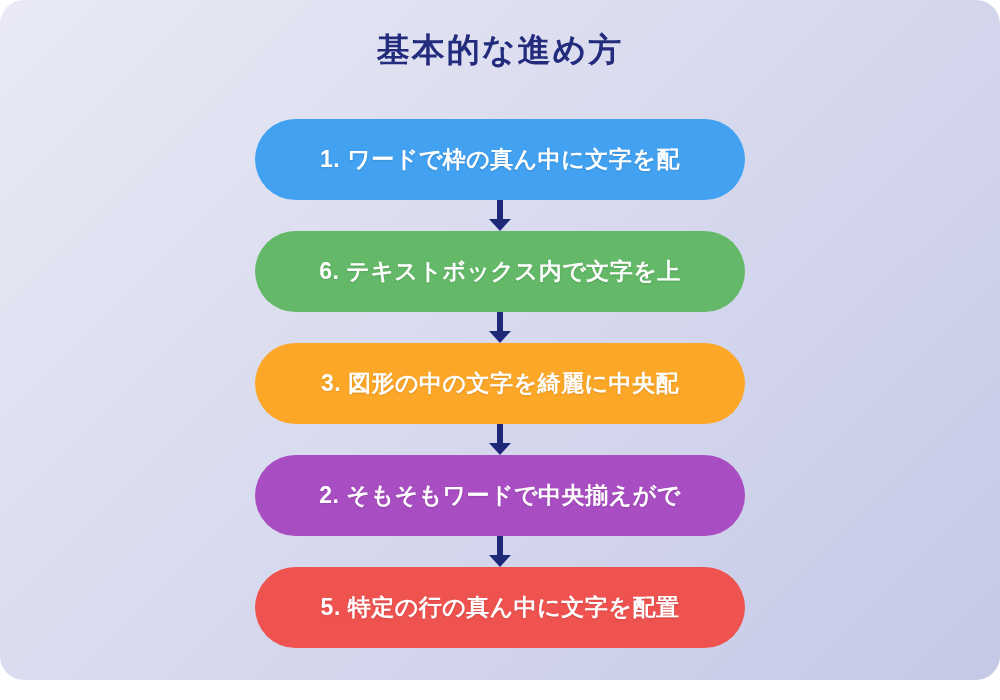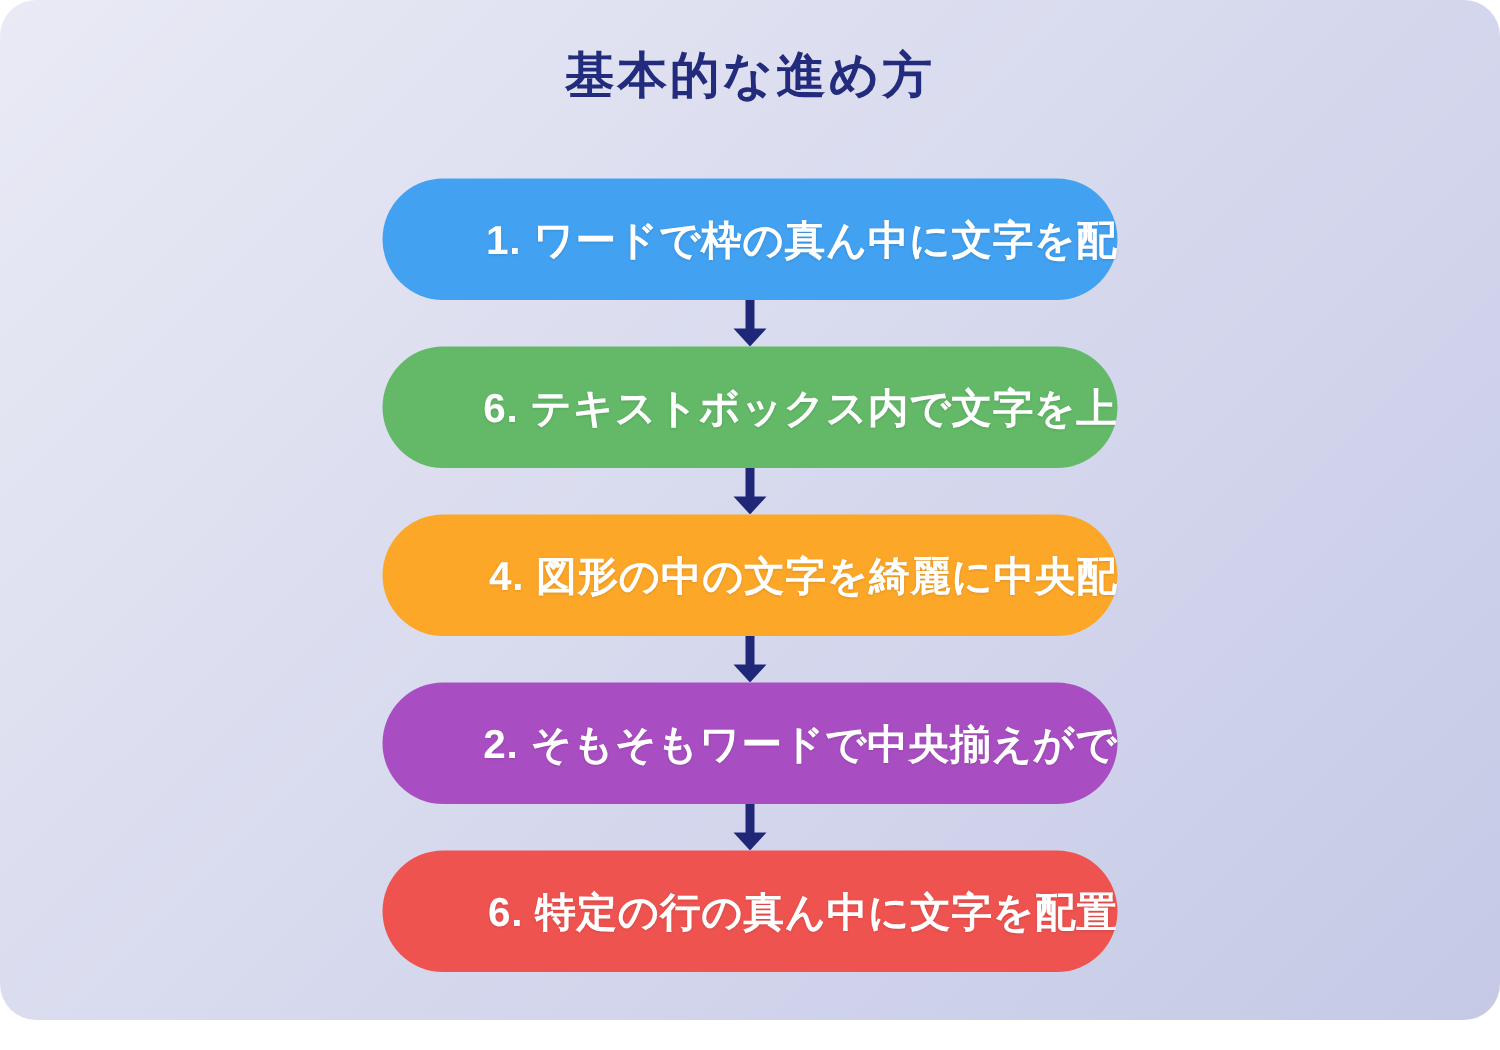--- a/index.html
+++ b/index.html
@@ -33,23 +33,23 @@
     display: flex;
     flex-direction: column;
     align-items: center;
   }
   .step {
     width: 490px;
     height: 81px;
     border-radius: 41px;
     display: flex;
     align-items: center;
-    justify-content: flex-end;
+    justify-content: center;
     color: #ffffff;
-    font-size: 27px;
+    font-size: 23px;
     font-weight: bold;
     letter-spacing: 0.5px;
     text-shadow: 0 1px 2px rgba(0,0,0,0.12);
     box-sizing: border-box;
   }
   .arrow {
     height: 31px;
     display: flex;
     align-items: center;
     justify-content: center;
@@ -82,21 +82,21 @@
     </div>
 
     <div class="arrow" style="color: rgb(31, 40, 120);">
       <svg width="24" height="31" viewBox="0 0 24 31" aria-hidden="true">
         <rect x="9" y="0" width="6" height="21" fill="currentColor"></rect>
         <polygon points="1,19 23,19 12,31" fill="currentColor"></polygon>
       </svg>
     </div>
 
     <div class="step" style="background: rgb(252, 167, 40);">
-      <span>4. 図形の中の文字を綺麗に中央配</span>
+      <span>3. 図形の中の文字を綺麗に中央配</span>
     </div>
 
     <div class="arrow" style="color: rgb(31, 40, 120);">
       <svg width="24" height="31" viewBox="0 0 24 31" aria-hidden="true">
         <rect x="9" y="0" width="6" height="21" fill="currentColor"></rect>
         <polygon points="1,19 23,19 12,31" fill="currentColor"></polygon>
       </svg>
     </div>
 
     <div class="step" style="background: rgb(169, 78, 194);">
@@ -104,17 +104,17 @@
     </div>
 
     <div class="arrow" style="color: rgb(31, 40, 120);">
       <svg width="24" height="31" viewBox="0 0 24 31" aria-hidden="true">
         <rect x="9" y="0" width="6" height="21" fill="currentColor"></rect>
         <polygon points="1,19 23,19 12,31" fill="currentColor"></polygon>
       </svg>
     </div>
 
     <div class="step" style="background: rgb(239, 83, 80);">
-      <span>6. 特定の行の真ん中に文字を配置</span>
+      <span>5. 特定の行の真ん中に文字を配置</span>
     </div>
 
   </div>
 </div>
 
 </body></html>

